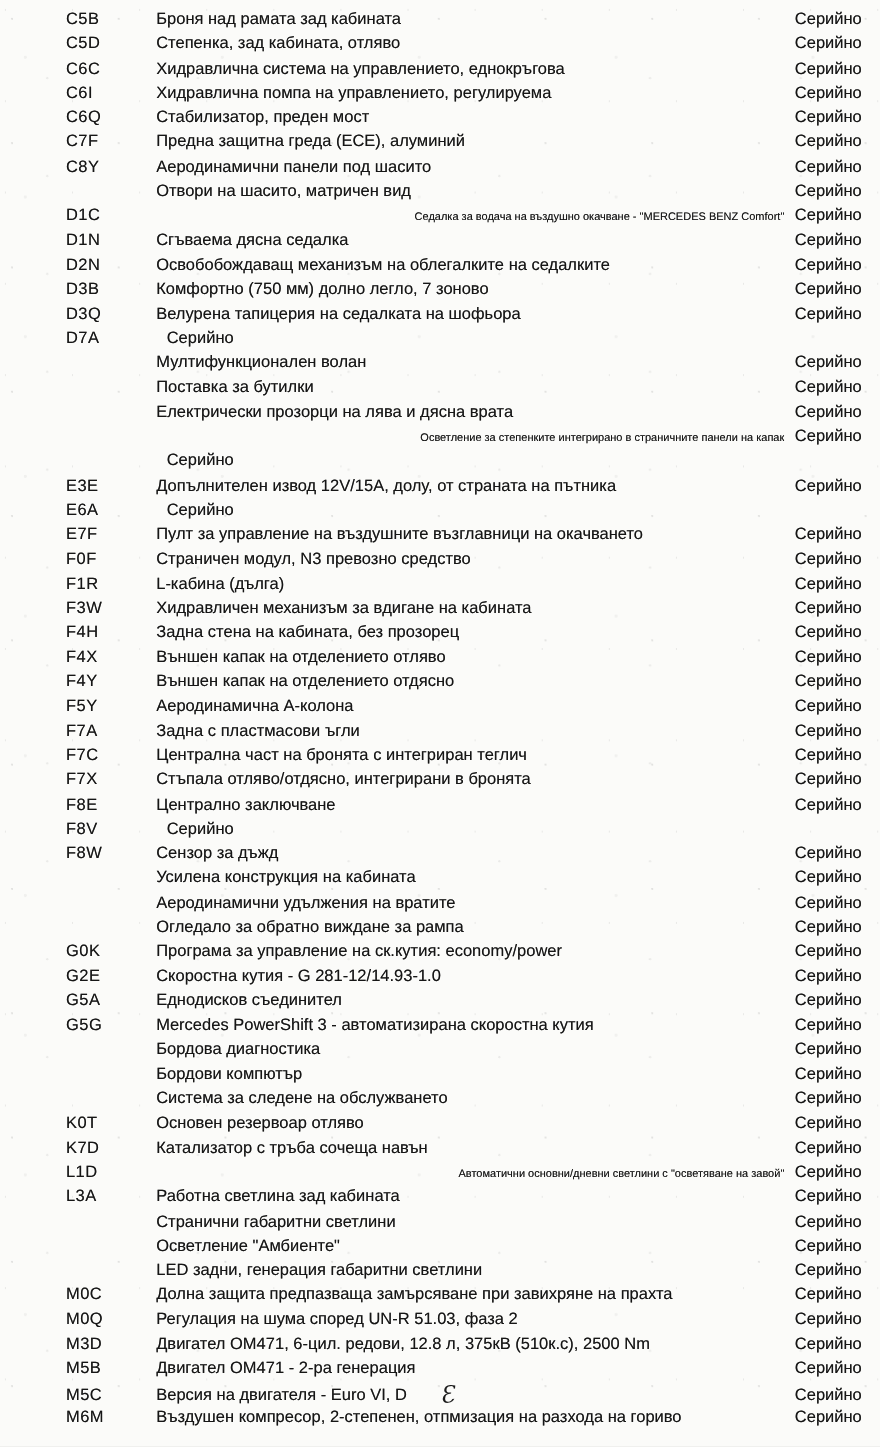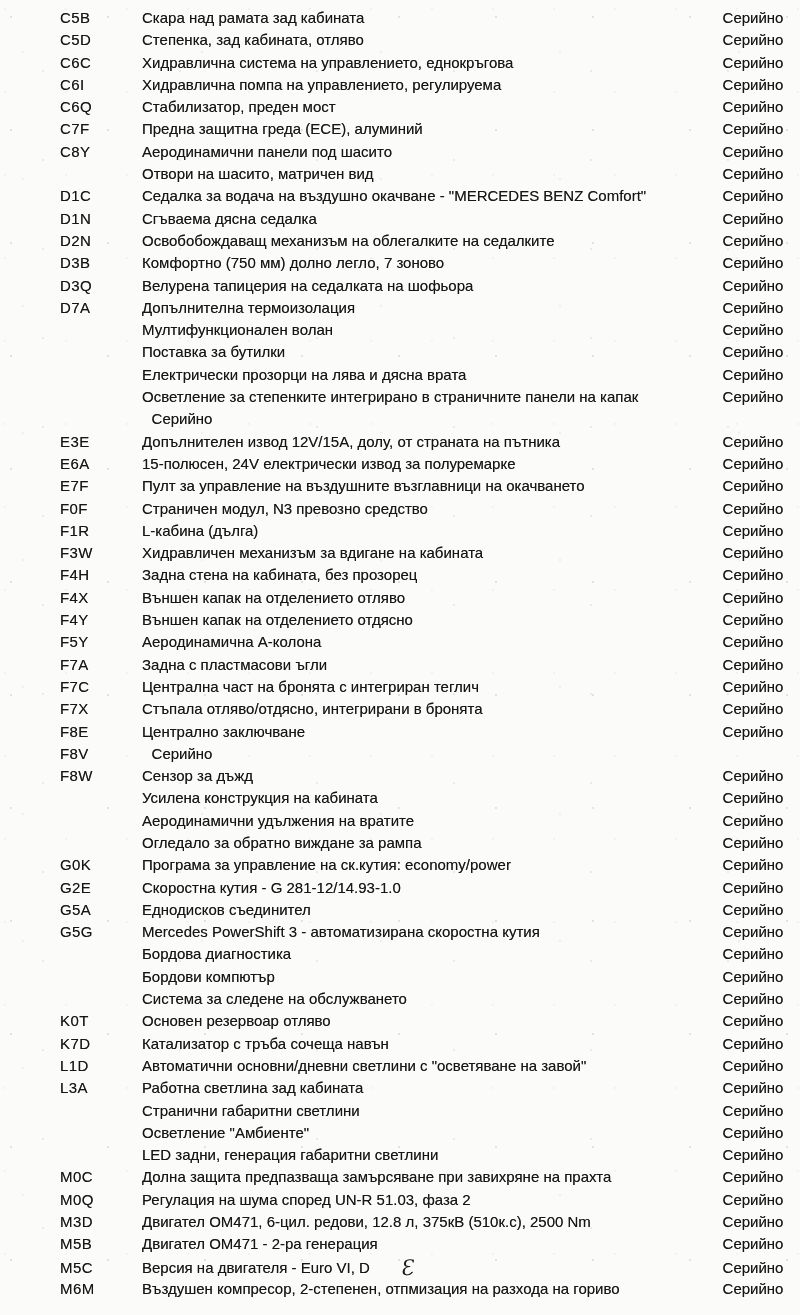--- a/index.html
+++ b/index.html
@@ -51,42 +51,43 @@
   }
   .row .desc {
     flex: 1 1 auto;
     overflow: hidden;
   }
   .row .status {
     flex: 0 0 80px;
     text-align: center;
   }
   .row.small .desc {
-    font-size: 15px;
+    font-size: 10px;
+    text-align: right;
   }
   .handwritten {
     display: inline-block;
     font-family: "DejaVu Serif", serif;
     font-style: italic;
     font-size: 21px;
     line-height: 1;
     margin-left: 30px;
     transform: rotate(-6deg) translateY(2px);
     color: #1c1c1c;
     text-shadow: none;
   }
 </style>
 </head>
 <body>
 
 <div class="page">
   <div class="rows">
       <div class="row">
     <span class="code">C5B</span>
-    <span class="desc">Скара над рамата зад кабината</span>
+    <span class="desc">Броня над рамата зад кабината</span>
     <span class="status">Серийно</span>
   </div>
       <div class="row">
     <span class="code">C5D</span>
     <span class="desc">Степенка, зад кабината, отляво</span>
     <span class="status">Серийно</span>
   </div>
       <div class="row">
     <span class="code">C6C</span>
     <span class="desc">Хидравлична система на управлението, еднокръгова</span>
@@ -137,21 +138,20 @@
     <span class="desc">Комфортно (750 мм) долно легло, 7 зоново</span>
     <span class="status">Серийно</span>
   </div>
       <div class="row">
     <span class="code">D3Q</span>
     <span class="desc">Велурена тапицерия на седалката на шофьора</span>
     <span class="status">Серийно</span>
   </div>
       <div class="row">
     <span class="code">D7A</span>
-    <span class="desc">Допълнителна термоизолация</span>
     <span class="status">Серийно</span>
   </div>
       <div class="row">
     <span class="code"></span>
     <span class="desc">Мултифункционален волан</span>
     <span class="status">Серийно</span>
   </div>
       <div class="row">
     <span class="code"></span>
     <span class="desc">Поставка за бутилки</span>
@@ -171,21 +171,20 @@
     <span class="code"></span>
     <span class="status">Серийно</span>
   </div>
       <div class="row">
     <span class="code">E3E</span>
     <span class="desc">Допълнителен извод 12V/15A, долу, от страната на пътника</span>
     <span class="status">Серийно</span>
   </div>
       <div class="row">
     <span class="code">E6A</span>
-    <span class="desc">15-полюсен, 24V електрически извод за полуремарке</span>
     <span class="status">Серийно</span>
   </div>
       <div class="row">
     <span class="code">E7F</span>
     <span class="desc">Пулт за управление на въздушните възглавници на окачването</span>
     <span class="status">Серийно</span>
   </div>
       <div class="row">
     <span class="code">F0F</span>
     <span class="desc">Страничен модул, N3 превозно средство</span>

